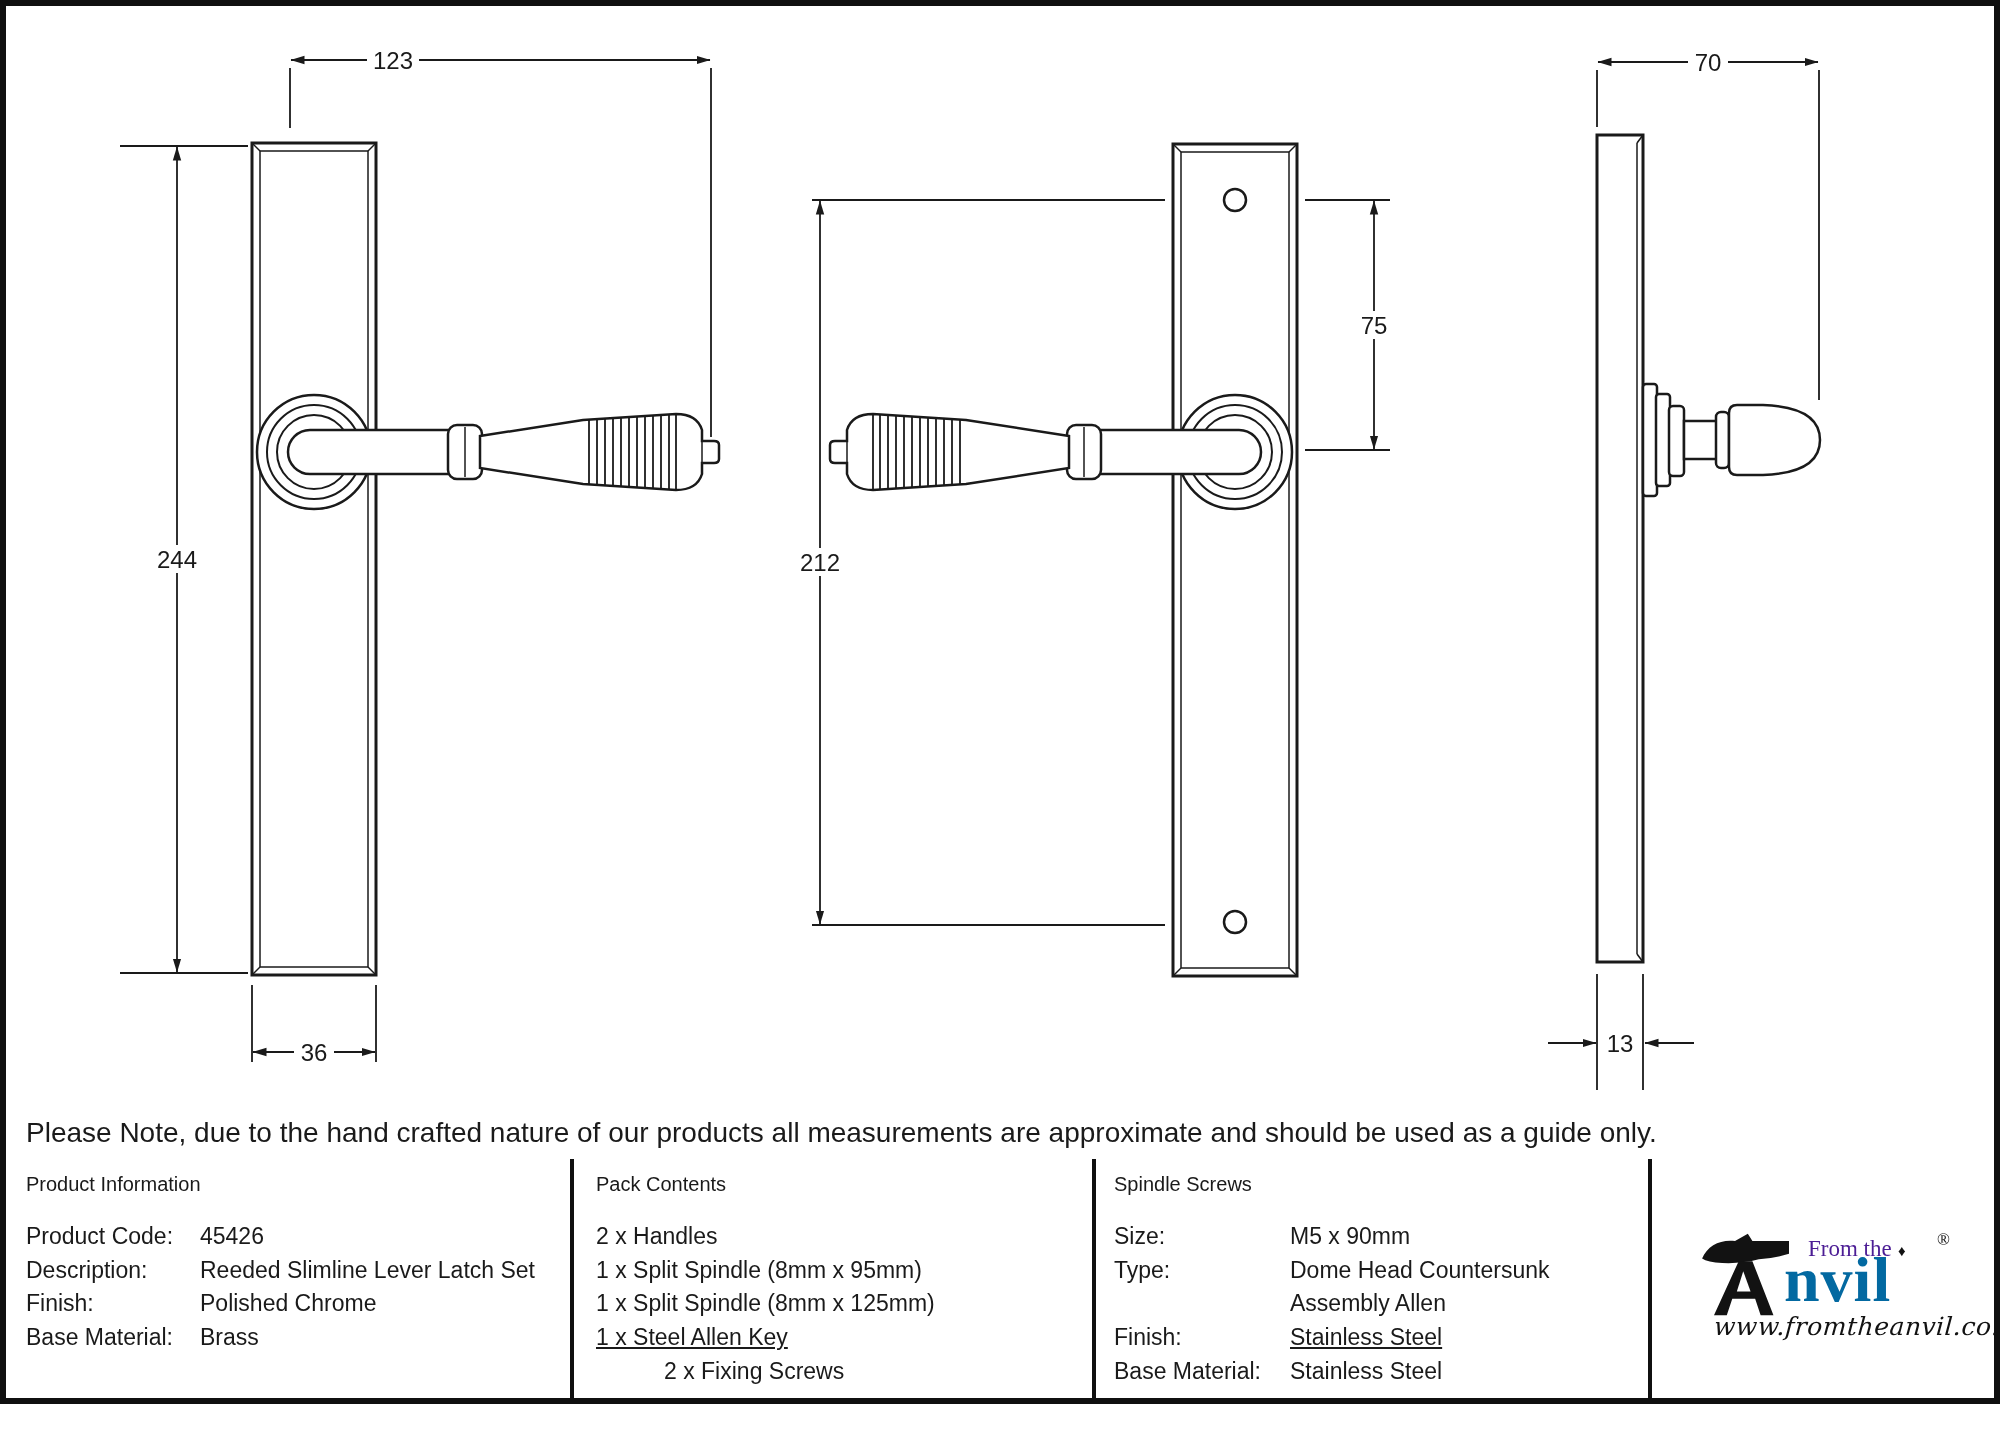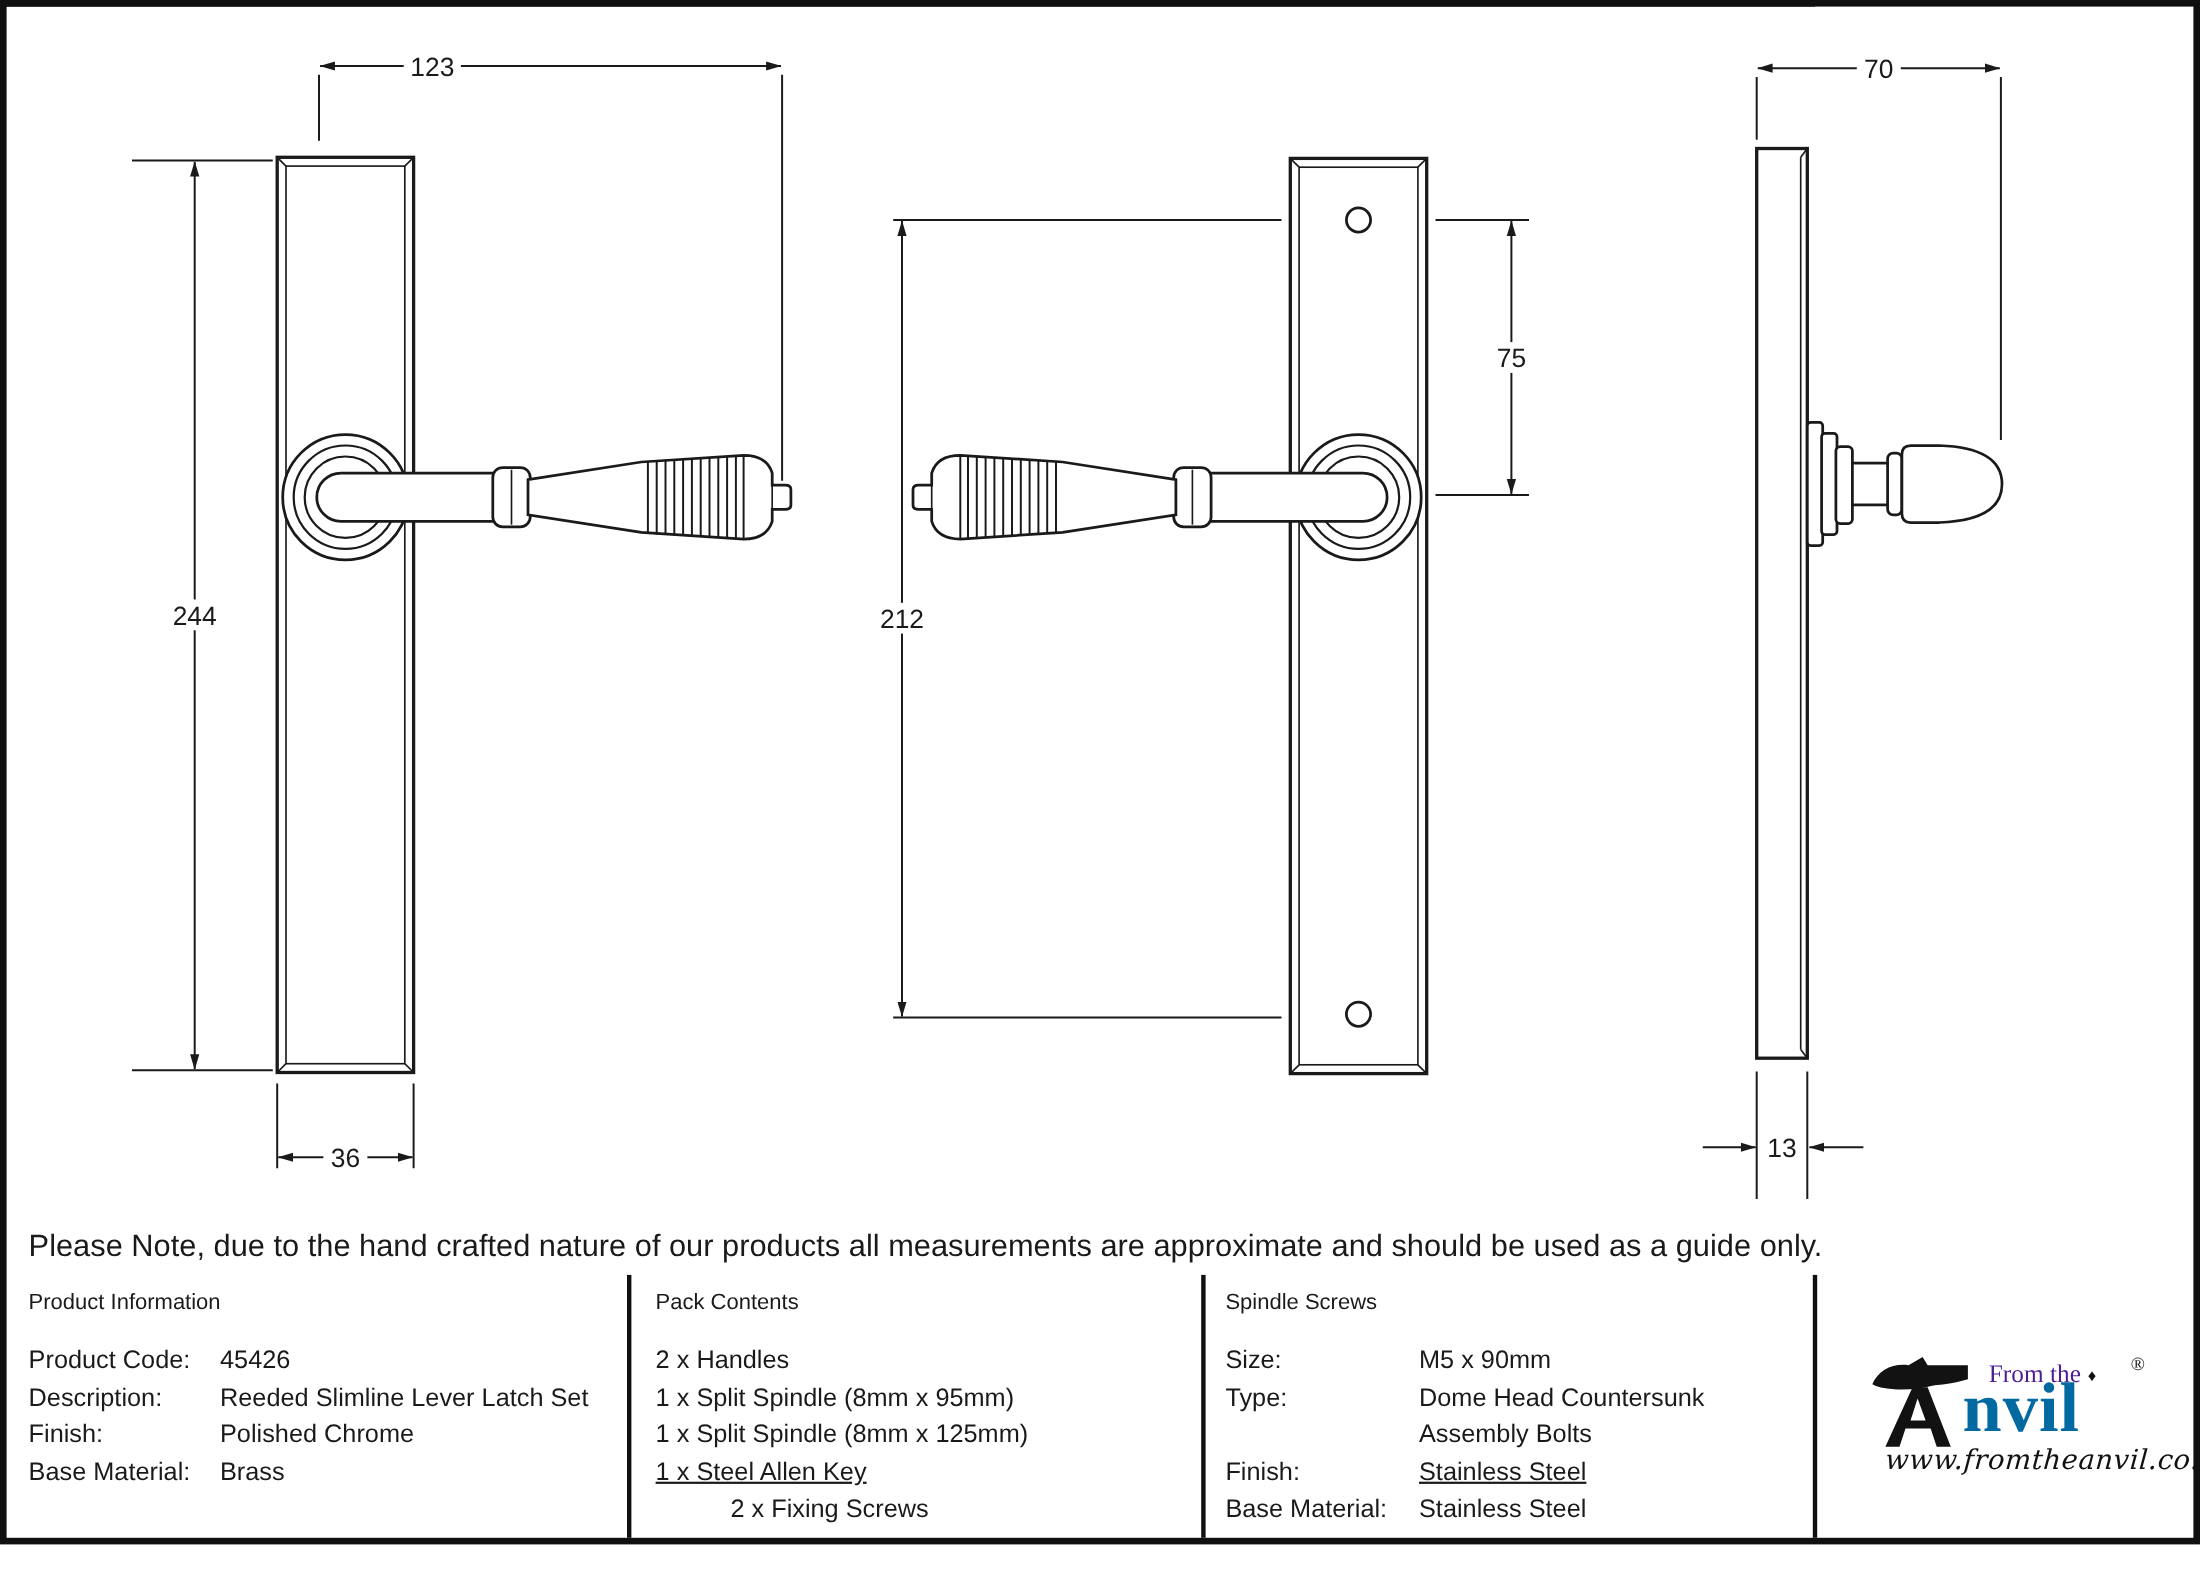--- a/index.html
+++ b/index.html
@@ -184,21 +184,21 @@
 <div class="txt brow" style="left:26px;top:1323px;"><span class="lbl1">Base Material:</span><span>Brass</span></div>
 
 <div class="txt brow" style="left:596px;top:1222px;">2 x Handles</div>
 <div class="txt brow" style="left:596px;top:1256px;">1 x Split Spindle (8mm x 95mm)</div>
 <div class="txt brow" style="left:596px;top:1289px;">1 x Split Spindle (8mm x 125mm)</div>
 <div class="txt brow" style="left:596px;top:1323px;text-decoration:underline;">1 x Steel Allen Key</div>
 <div class="txt brow" style="left:624px;top:1357px;margin-left:40px;">2 x Fixing Screws</div>
 
 <div class="txt brow" style="left:1114px;top:1222px;"><span class="lbl3">Size:</span><span>M5 x 90mm</span></div>
 <div class="txt brow" style="left:1114px;top:1256px;"><span class="lbl3">Type:</span><span>Dome Head Countersunk</span></div>
-<div class="txt brow" style="left:1114px;top:1289px;"><span class="lbl3"></span><span>Assembly Bolts</span></div>
+<div class="txt brow" style="left:1114px;top:1289px;"><span class="lbl3"></span><span>Assembly Allen</span></div>
 <div class="txt brow" style="left:1114px;top:1323px;text-decoration:underline;"><span class="lbl3">Finish:</span><span>Stainless Steel</span></div>
 <div class="txt brow" style="left:1114px;top:1357px;"><span class="lbl3">Base Material:</span><span>Stainless Steel</span></div>
 
 <div style="position:absolute;left:1690px;top:1228px;width:280px;height:120px;">
   <svg width="92" height="86" viewBox="0 0 100 94" style="position:absolute;left:10px;top:3px;">
     <path d="M2,30 C8,16 22,9 38,11 L52,3 L57,11 L97,11 L97,25 Q80,30 64,31 Q45,36 24,35 Q8,34 2,30 Z" fill="#121212"></path>
     <path d="M42,33 L15,92 L29,92 L35,74 L60,74 L66,92 L80,92 L57,33 Z" fill="#121212"></path>
     <path d="M47,44 L40,66 L55,66 Z" fill="#ffffff"></path>
   </svg>
   <span class="txt logo-from" style="left:118px;top:8px;">From the</span>

